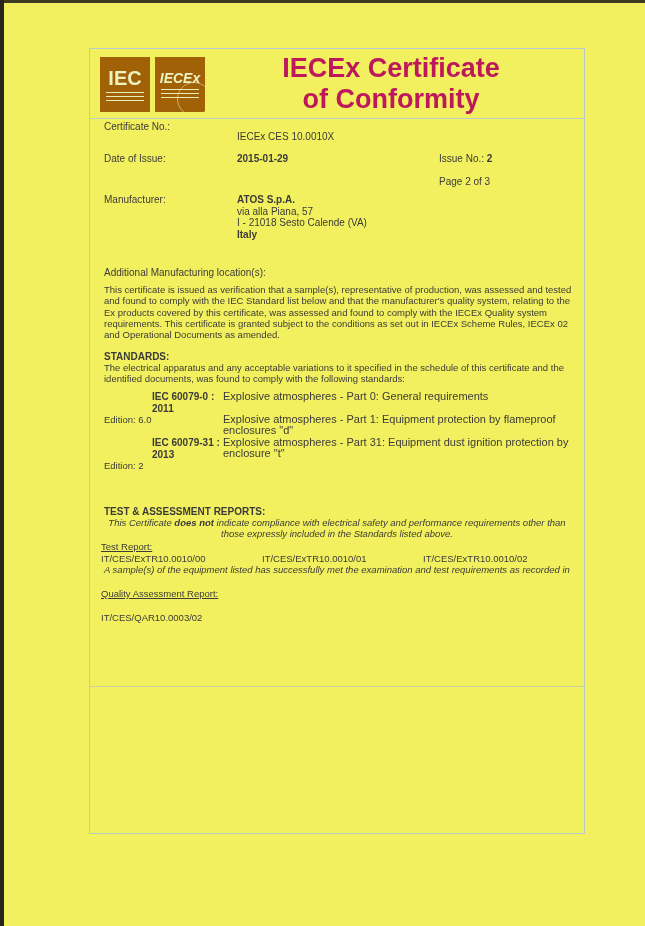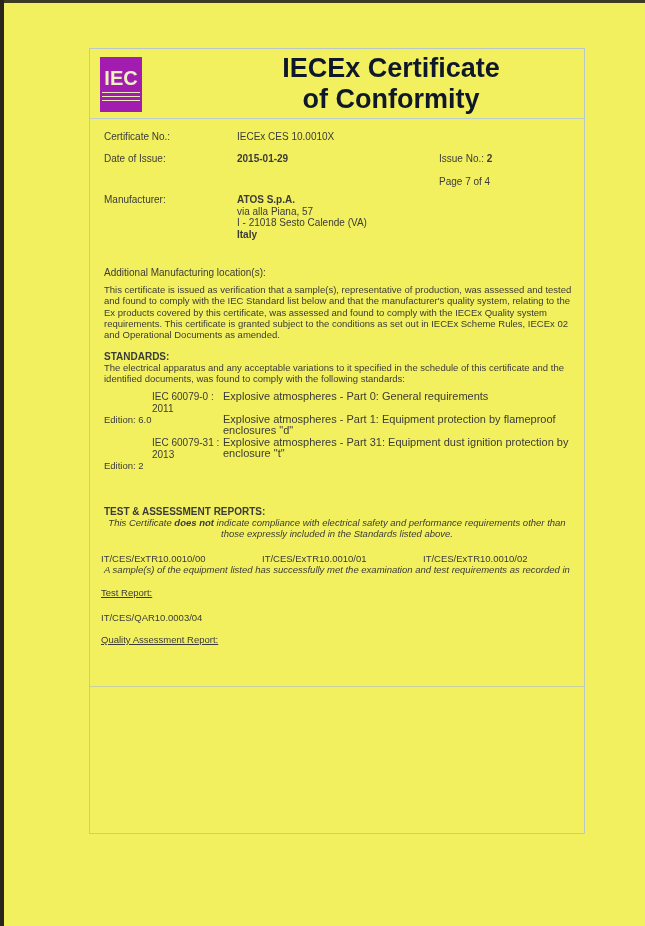--- a/index.html
+++ b/index.html
@@ -14,90 +14,95 @@
 
   .cert-box{
     position:absolute;left:89px;top:48px;width:494px;height:784px;
     border:1px solid #b9c9cb;background:transparent;
   }
   .header-divider{position:absolute;left:0;top:69px;width:100%;height:0;border-top:1px solid #bccdd0;}
   .mid-divider{position:absolute;left:0;top:637px;width:100%;height:0;border-top:1px solid #c6cf9e;}
 
   
   .logos{position:absolute;left:10px;top:8px;display:flex;gap:5px;}
-  .logo{width:42px;height:55px;background:#a21caf;position:relative;overflow:hidden;
+  .logo{width:50px;height:55px;background:#a16207;position:relative;overflow:hidden;
         display:flex;flex-direction:column;align-items:center;justify-content:center;}
   .logo .logo-text{color:#eef2c0;font-weight:bold;font-size:20px;letter-spacing:0;line-height:1;}
   .logo .logo-text-ex{color:#eef2c0;font-weight:bold;font-style:italic;font-size:14px;line-height:1;z-index:2;}
   .logo-lines{display:block;width:38px;height:9px;margin-top:4px;z-index:2;
     background:repeating-linear-gradient(to bottom,#e7edb4 0 1.5px,transparent 1.5px 4px);}
   .globe{position:absolute;right:-6px;bottom:-4px;width:32px;height:32px;border-radius:50%;
     border:1.5px solid rgba(238,242,192,.55);z-index:1;}
 
   .title{
     position:absolute;left:160px;top:4px;width:282px;text-align:center;
-    color:#0f172a;font-weight:bold;font-size:27px;line-height:31px;
+    color:#be185d;font-weight:bold;font-size:27px;line-height:31px;
   }
 
   .abs{position:absolute;}
   .lbl{font-size:10px;color:#3b3b38;}
   .val{font-size:10px;color:#3b3b38;}
   .bold{font-weight:bold;}
-  .underline{text-decoration:underline;margin-top:46px;}
+  .underline{text-decoration:underline;}
   .small{font-size:9.5px;line-height:11.3px;}
   .italic{font-style:italic;margin-top:43px;}
 
   .row-label{position:absolute;left:14px;}
   .row-value{position:absolute;left:147px;}
   .row-right{position:absolute;left:349px;}
 
   .addr div{line-height:11.5px;}
 
   .para{position:absolute;left:14px;width:470px;}
 
   .std-row{position:absolute;left:14px;width:470px;height:23px;}
   .std-code{position:absolute;left:0;top:0;width:118px;font-size:10px;}
-  .std-code .code{font-weight:normal;line-height:11.5px;padding-left:48px;}
+  .std-code .code{font-weight:bold;line-height:11.5px;padding-left:48px;}
   .std-code .ed{line-height:11.5px;font-size:9.5px;}
   .std-desc{position:absolute;left:119px;top:0;width:350px;font-size:11px;line-height:11.3px;}
 
   .note{position:absolute;left:14px;width:466px;text-align:center;}
 
   .reports span{position:absolute;font-size:9.5px;white-space:nowrap;}
 </style>
 </head>
 <body>
 
 <div class="strip-top"></div>
 <div class="strip-left"></div>
 
 <div class="cert-box">
 
   <div class="logos">
     <div class="logo">
       <span class="logo-text">IEC</span>
       <span class="logo-lines"></span>
     </div>
+    <div class="logo">
+      <span class="globe"></span>
+      <span class="logo-text-ex">IECEx</span>
+      <span class="logo-lines"></span>
+    </div>
   </div>
   <div class="title">
     <div>IECEx Certificate</div>
     <div>of Conformity</div>
   </div>
   <div class="header-divider"></div>
 
-  <div class="abs row-label lbl" style="top:82px">Certificate No.:</div>
+  <div class="abs row-label lbl" style="top:72px">Certificate No.:</div>
   <div class="abs row-value val" style="top:82px">IECEx CES 10.0010X</div>
 
   <div class="abs row-label lbl" style="top:104px">Date of Issue:</div>
   <div class="abs row-value val bold" style="top:104px">2015-01-29</div>
   <div class="abs row-right val" style="top:104px">
     <span>Issue No.:</span>
     <span class="bold">2</span>
   </div>
-  <div class="abs row-right val" style="top:127px">Page 7 of 4</div>
+  <div class="abs row-right val" style="top:127px">Page 2 of 3</div>
 
   <div class="abs row-label lbl" style="top:145px">Manufacturer:</div>
   <div class="abs row-value val addr" style="top:145px">
     <div class="bold">ATOS S.p.A.</div>
     <div>via alla Piana, 57</div>
     <div>I - 21018 Sesto Calende (VA)</div>
     <div class="bold">Italy</div>
   </div>
 
   <div class="abs row-label lbl" style="top:218px">Additional Manufacturing location(s):</div>
@@ -133,16 +138,16 @@
   <div class="para small italic" style="top:472px">A sample(s) of the equipment listed has successfully met the examination and test requirements as recorded in</div>
 
   <div class="abs row-label small underline" style="top:492px;left:11px">Test Report:</div>
   <div class="reports">
     <span style="left:11px;top:504px">IT/CES/ExTR10.0010/00</span>
     <span style="left:172px;top:504px">IT/CES/ExTR10.0010/01</span>
     <span style="left:333px;top:504px">IT/CES/ExTR10.0010/02</span>
   </div>
 
   <div class="abs small underline" style="top:539px;left:11px">Quality Assessment Report:</div>
-  <div class="abs small" style="top:563px;left:11px">IT/CES/QAR10.0003/04</div>
+  <div class="abs small" style="top:563px;left:11px">IT/CES/QAR10.0003/02</div>
 
   <div class="mid-divider"></div>
 </div>
 
 </body></html>

